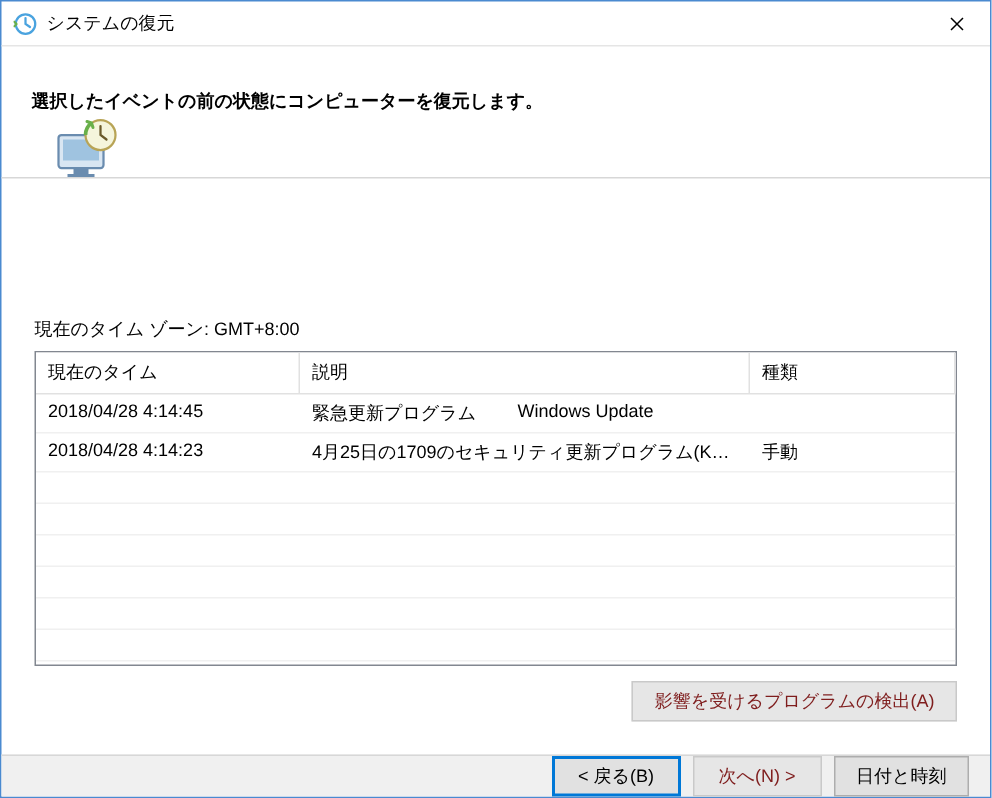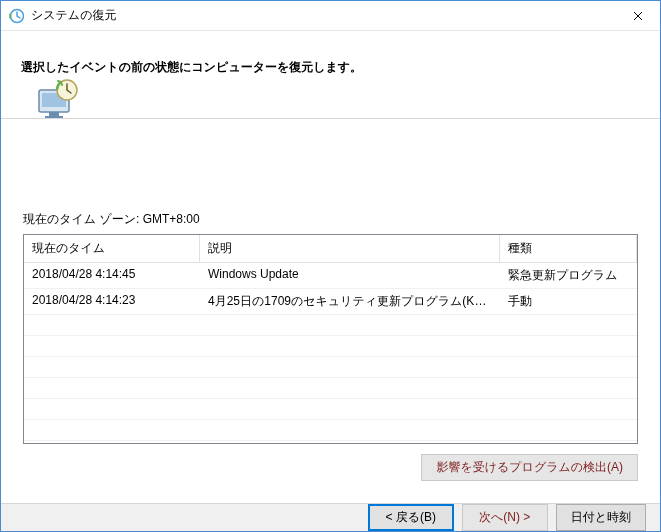--- a/index.html
+++ b/index.html
@@ -178,22 +178,22 @@
 
     <div class="listview">
       <div class="listview-header">
         <div class="col col-date">現在のタイム</div>
         <div class="col col-desc">説明</div>
         <div class="col col-type">種類</div>
       </div>
       <div class="listview-body">
         <div class="row">
           <div class="cell cell-date">2018/04/28 4:14:45</div>
+          <div class="cell cell-type">緊急更新プログラム</div>
           <div class="cell cell-desc">Windows Update</div>
-          <div class="cell cell-type">緊急更新プログラム</div>
         </div>
         <div class="row">
           <div class="cell cell-date">2018/04/28 4:14:23</div>
           <div class="cell cell-desc">4月25日の1709のセキュリティ更新プログラム(KB4093105)削...</div>
           <div class="cell cell-type">手動</div>
         </div>
         <div class="empty-row"></div>
         <div class="empty-row"></div>
         <div class="empty-row"></div>
         <div class="empty-row"></div>

